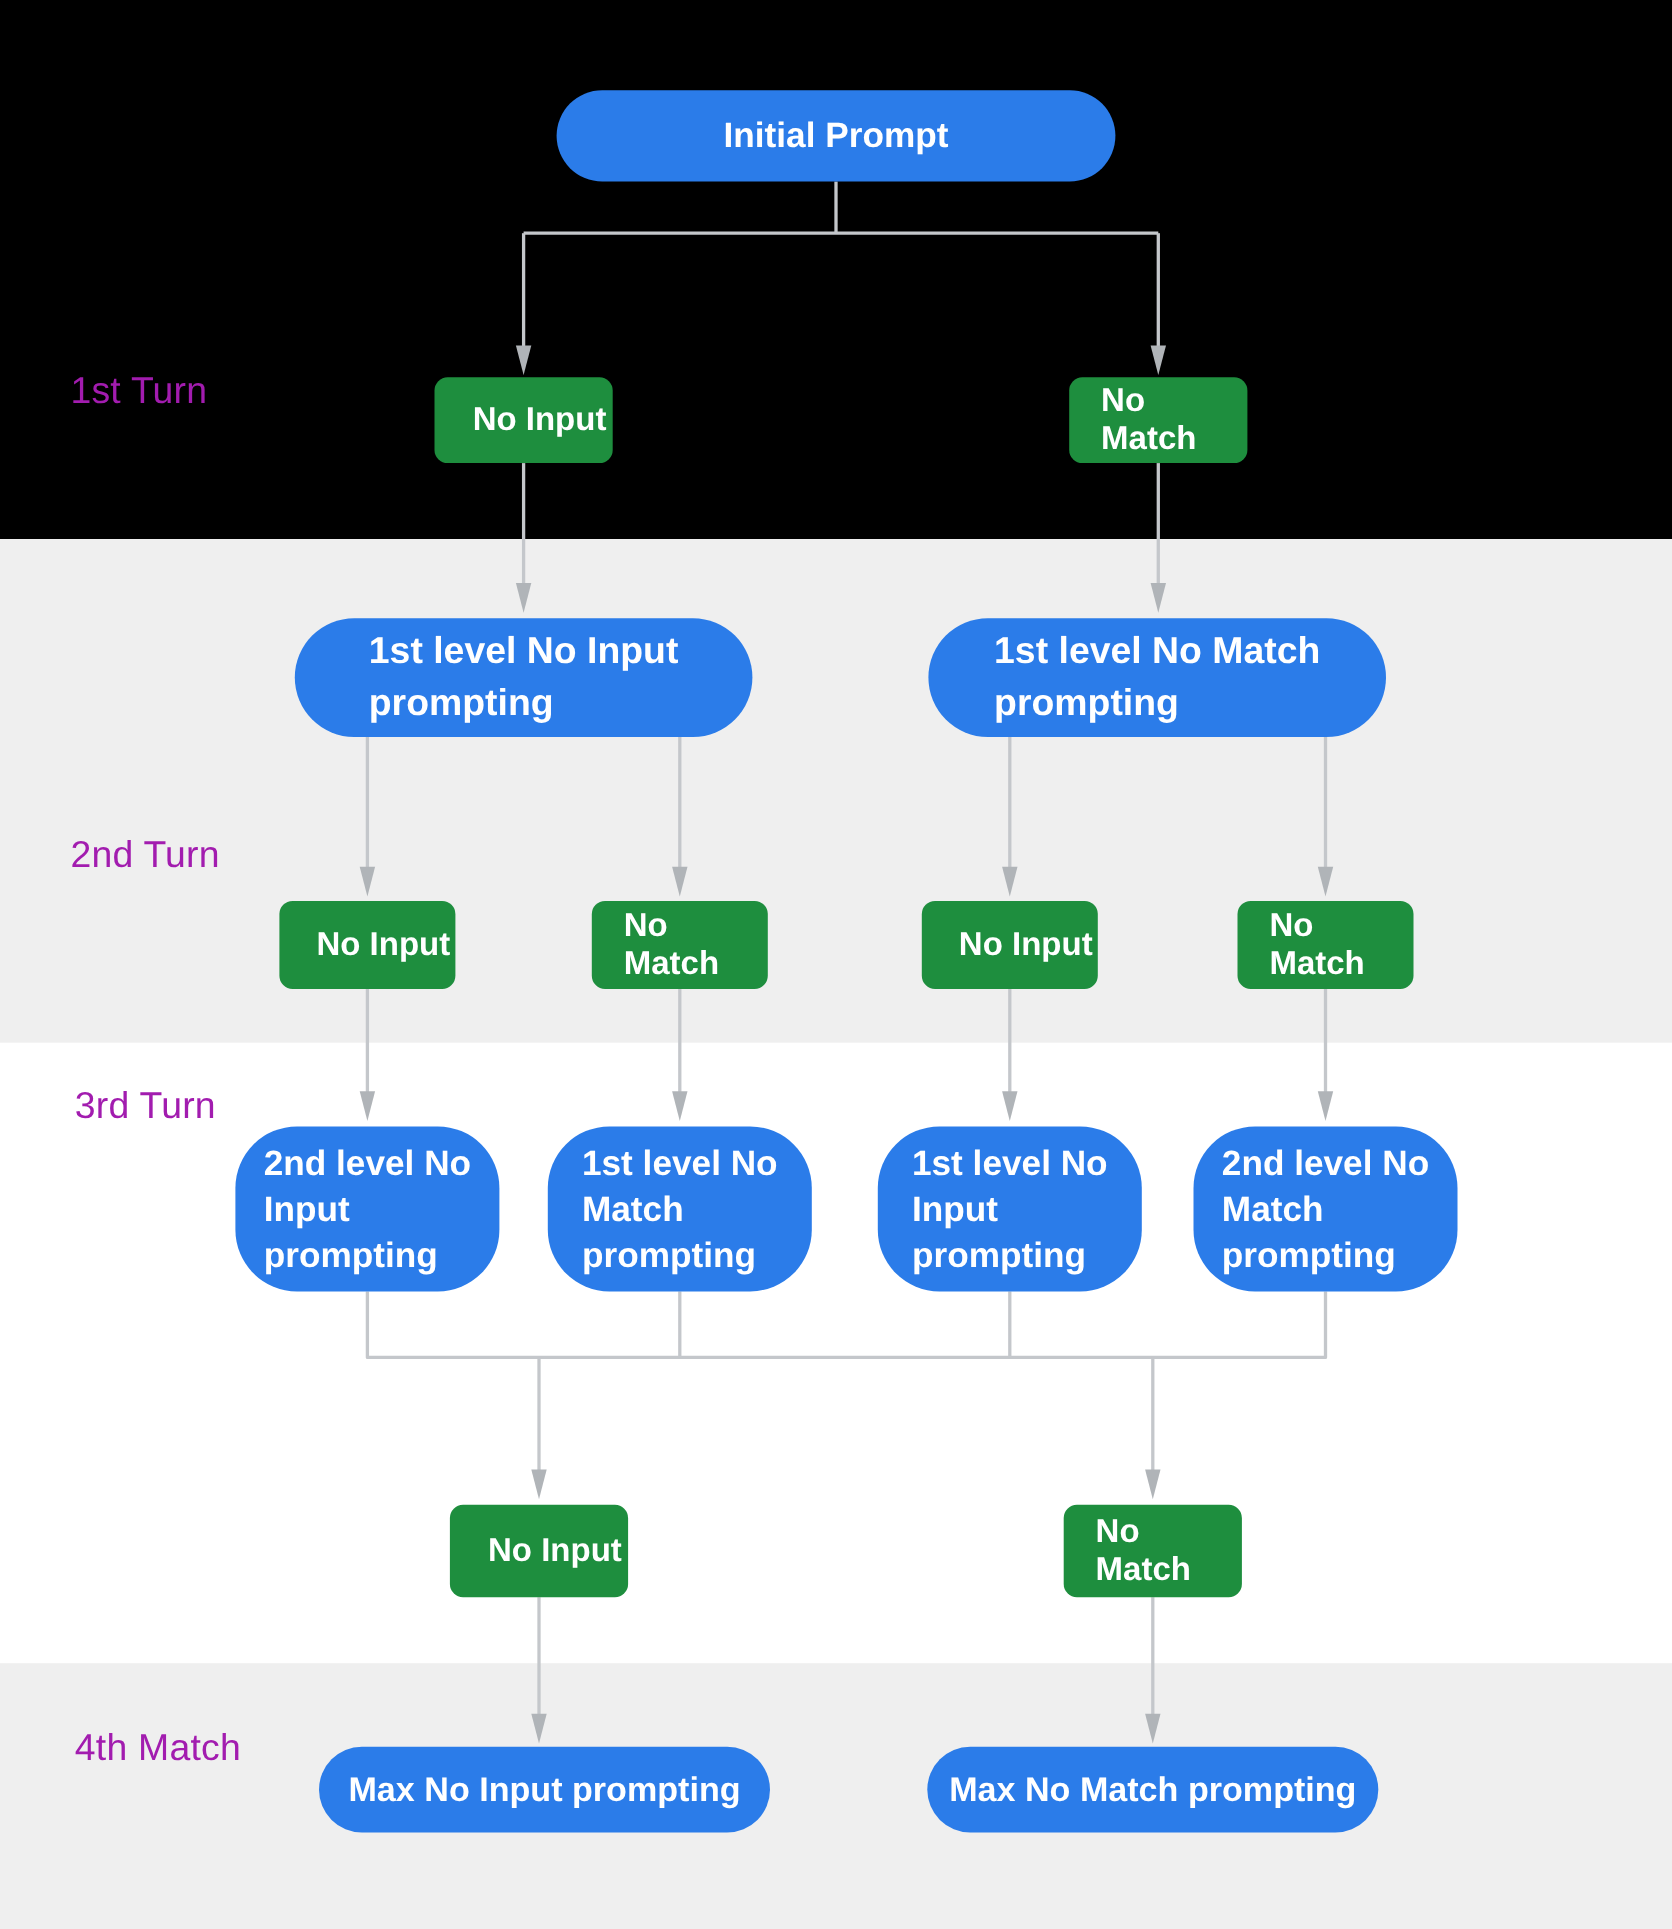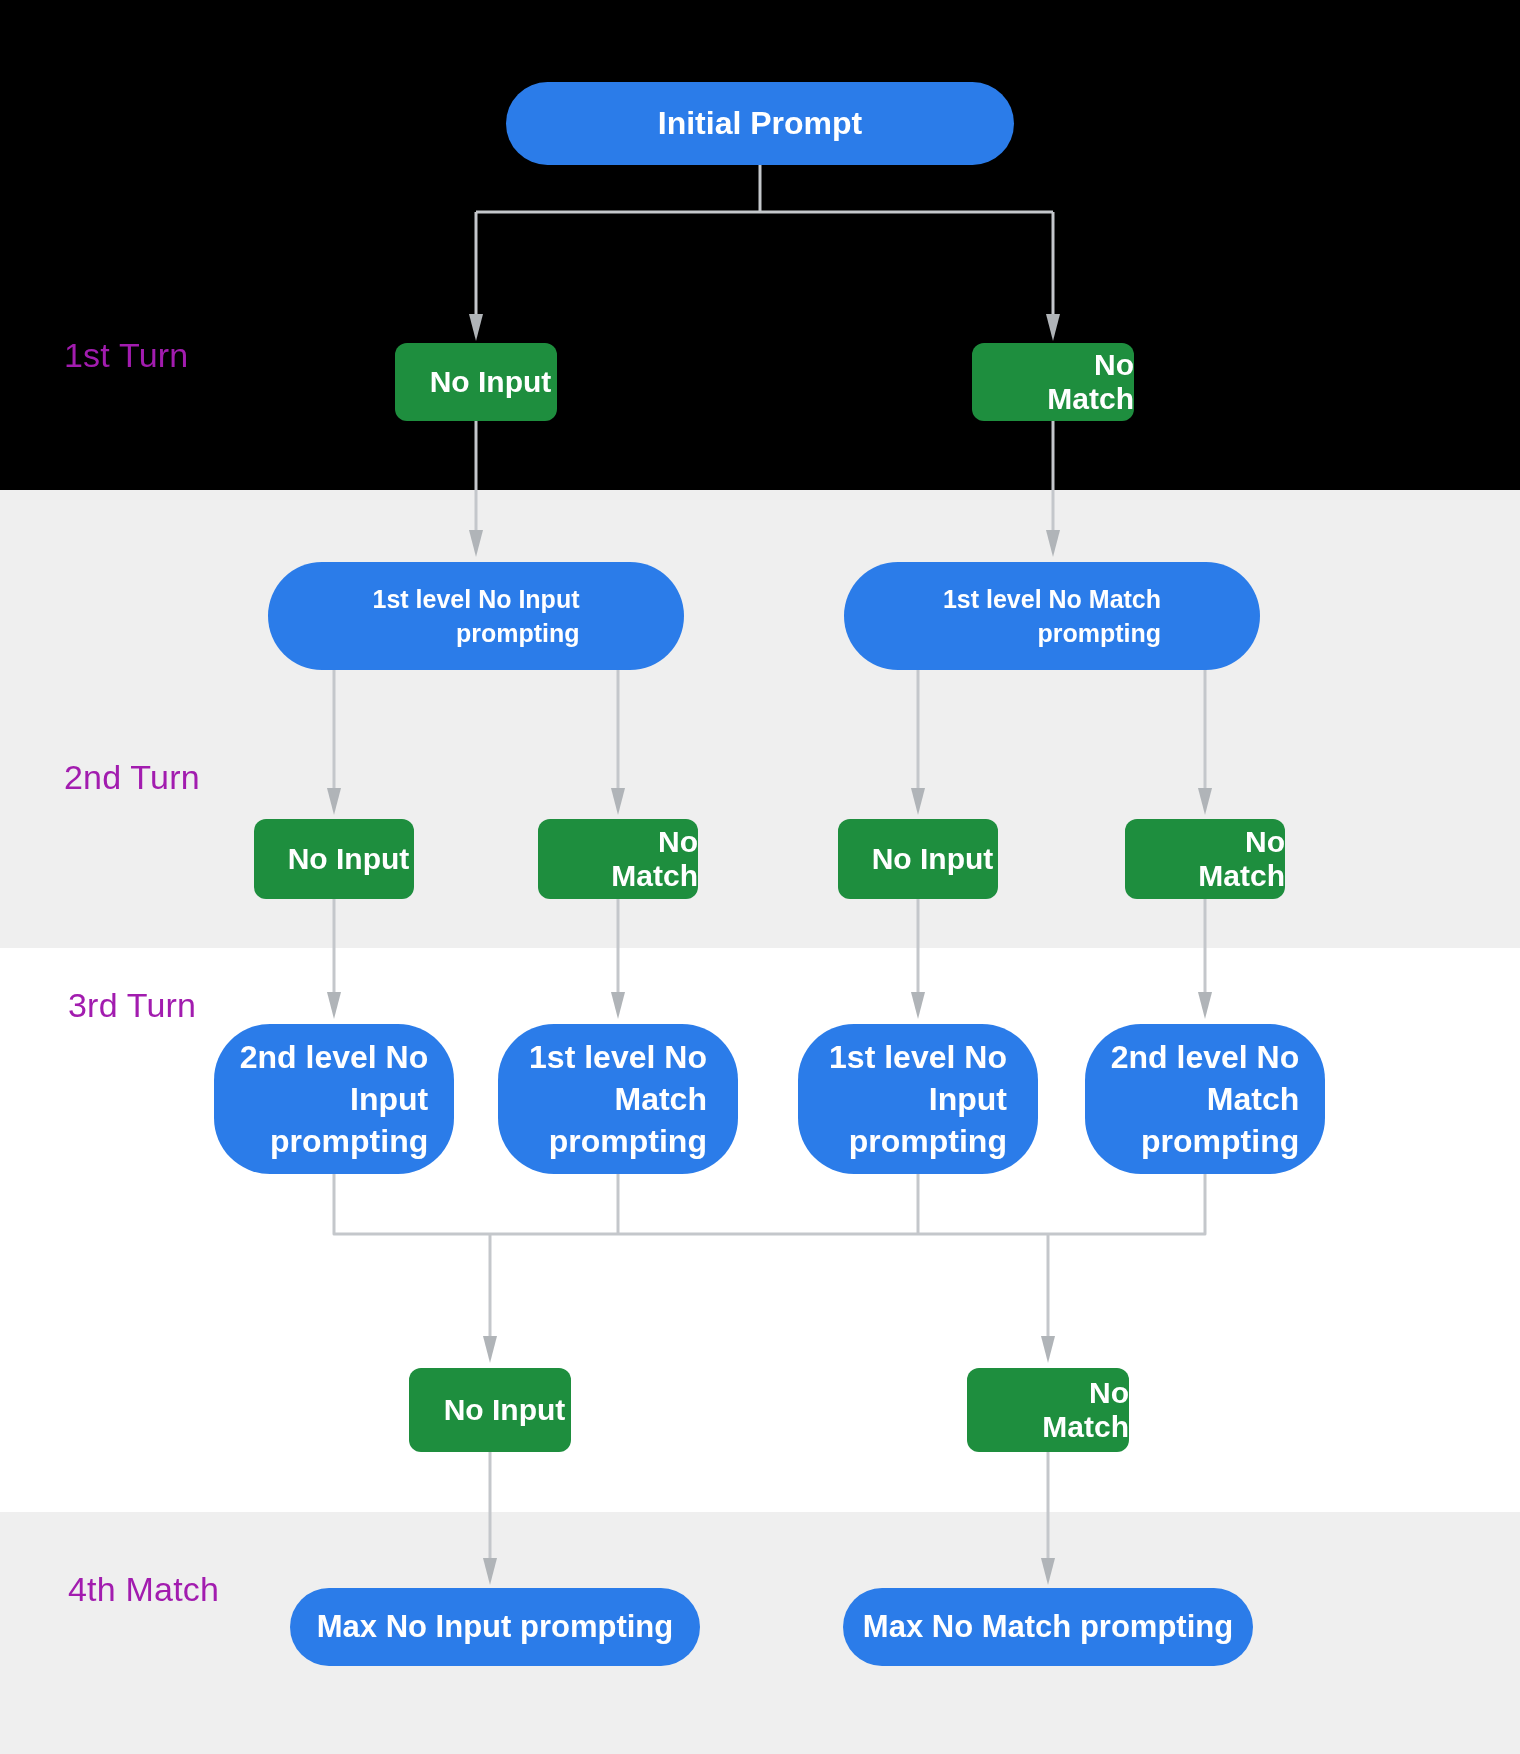--- a/index.html
+++ b/index.html
@@ -18,31 +18,31 @@
   .turn-label{
     position:absolute;
     font-size:34px;
     color:#a21caf;
     font-weight:400;
     letter-spacing:0.2px;
   }
   .node{
     position:absolute;
     display:flex;align-items:center;justify-content:center;
-    text-align:right;
+    text-align:left;
     color:#ffffff;
     font-weight:600;
     white-space:pre-line;
     box-sizing:border-box;
   }
   .blue{background:#2b7ce9;}
   .green{background:#1e8e3e;}
   .initial-pill{font-size:32px;border-radius:42px;}
   .event-box{font-size:30px;border-radius:12px;padding-left:29px;}
-  .prompt-pill-2{font-size:25px;border-radius:54px;line-height:1.38;}
+  .prompt-pill-2{font-size:34px;border-radius:54px;line-height:1.38;}
   .prompt-pill-3{font-size:32px;border-radius:56px;line-height:1.32;}
   .max-pill{font-size:31px;border-radius:39px;}
 </style>
 </head>
 <body>
 
 <div class="canvas">
 
   <div class="band band-black"></div>
   <div class="band band-gray1"></div>

